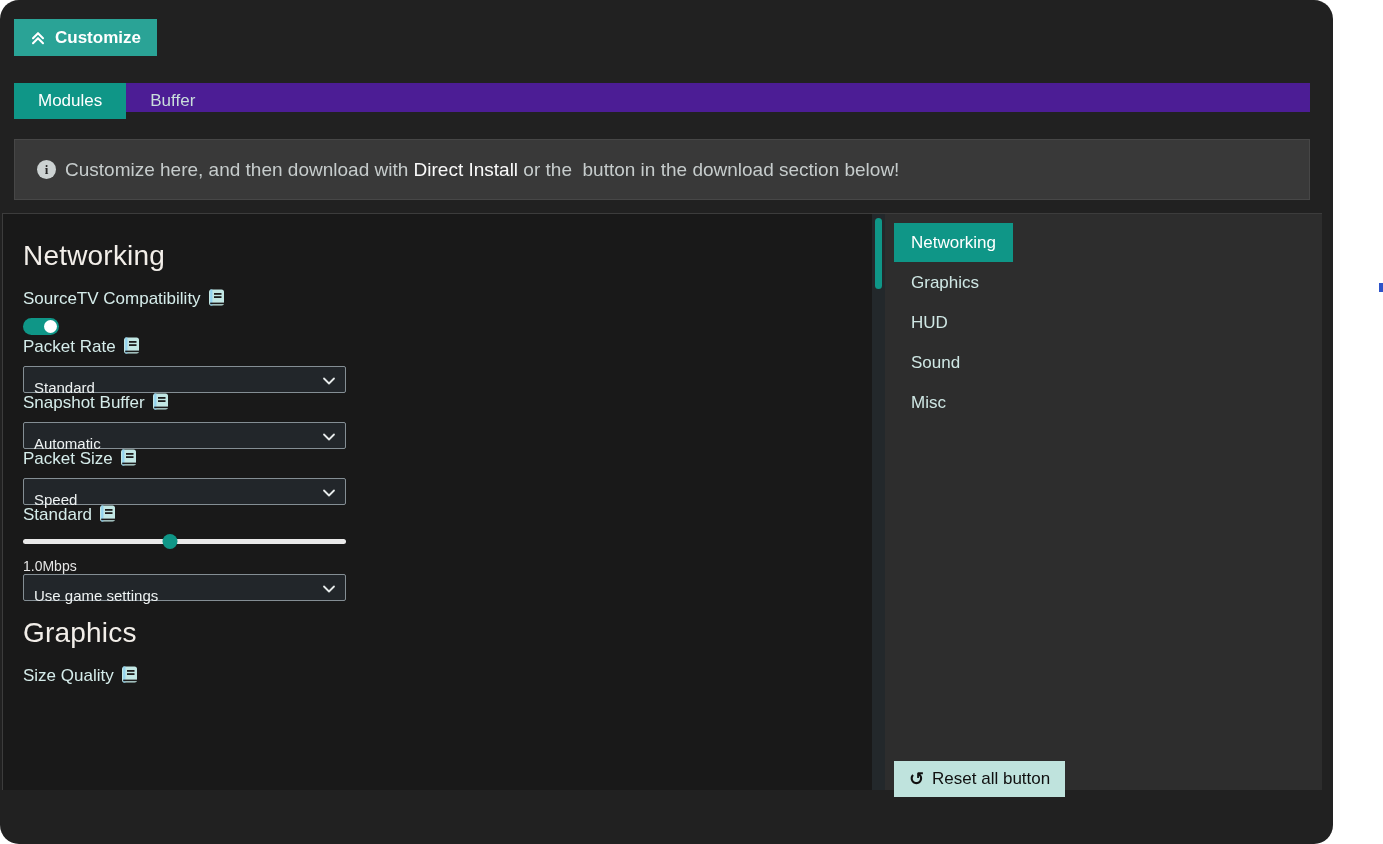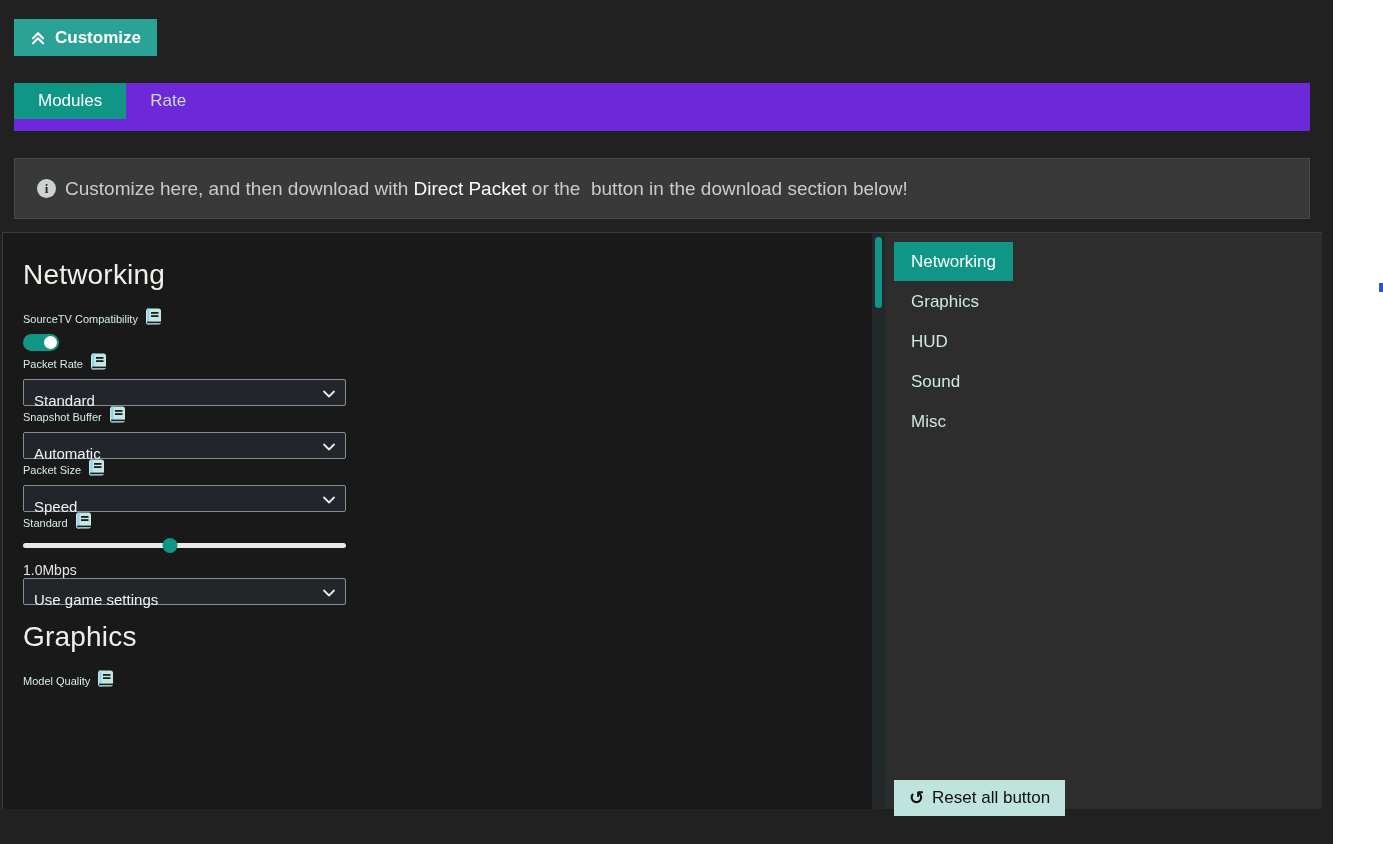--- a/index.html
+++ b/index.html
@@ -5,30 +5,30 @@
   :root{
     --accent:#0f9687;
     --accent-btn:#2aa396;
     --reset-bg:#bfe3dd;
     --link:#5f9e96;
     --track:#e9e9e9;
   }
   *{box-sizing:border-box;margin:0;padding:0;}
   html,body{width:1383px;height:844px;overflow:hidden;background:#ffffff;
     font-family:"Liberation Sans",sans-serif;}
-  .app{position:relative;width:1333px;height:844px;background:#212121;overflow:hidden;}
+  .app{position:relative;width:1333px;height:844px;background:#212121;overflow:hidden;border-radius:19px;}
 
   
   .customize-btn{display:inline-flex;align-items:center;gap:9px;margin:19px 0 0 14px;
     height:37px;padding:0 16px;background:var(--accent-btn);border:none;cursor:pointer;
     color:#fff;font-size:17px;font-weight:700;font-family:"Liberation Sans",sans-serif;}
   .customize-btn svg{display:block;}
 
   
-  .tabbar{display:flex;margin:27px 0 0 14px;width:1296px;height:48px;background:#6d28d9;}
+  .tabbar{display:flex;margin:27px 0 0 14px;width:1296px;height:29px;background:#4c1d95;}
   .tab{height:36px;padding:0 24px;border:none;background:transparent;cursor:pointer;
     color:#c9dedb;font-size:17px;font-family:"Liberation Sans",sans-serif;display:flex;align-items:center;}
   .tab.active{background:var(--accent);color:#fff;}
 
   
   .banner{display:flex;align-items:center;margin:27px 0 0 14px;width:1296px;height:61px;
     background:#393939;border:1px solid #474747;padding:0 22px;
     color:#c6cccc;font-size:19px;white-space:pre;}
   .banner .strong{color:#fafafa;}
   .info-icon{display:inline-flex;align-items:center;justify-content:center;flex:0 0 auto;
@@ -37,22 +37,22 @@
 
   
   .docs-line{margin:29px 0 0 14px;font-size:17px;color:#e9e9e9;}
   .docs-line a{color:var(--link);text-decoration:none;cursor:pointer;}
 
   
   .panel{display:flex;margin:13px 0 0 2px;width:1320px;height:577px;
     border-top:1px solid #3c3c3c;border-left:1px solid #3c3c3c;}
   .module-list{width:869px;background:#191919;padding:10px 0 0 20px;overflow:hidden;}
   .section-heading{font-size:28px;font-weight:400;color:#f2eee9;margin:16px 0 17px;letter-spacing:.2px;}
-  .module-label{display:flex;align-items:flex-end;gap:7px;margin:0 0 9px;
-    font-size:11px;color:#d5ecea;}
+  .module-label{display:flex;align-items:flex-start;gap:7px;margin:0 0 9px;
+    font-size:17px;color:#d5ecea;}
   .module-label .book{cursor:pointer;}
 
   
   .toggle{position:relative;width:36px;height:17px;border-radius:9px;background:var(--accent);
     margin:4px 0 2px;cursor:pointer;}
   .toggle .knob{position:absolute;top:2px;right:2px;width:13px;height:13px;border-radius:50%;background:#fff;}
 
   
   .select{position:relative;display:flex;align-items:center;width:323px;height:27px;
     background:#22262a;border:1px solid #848e94;border-radius:2px;padding:16px 30px 0 10px;
@@ -91,25 +91,25 @@
 
   <button class="customize-btn">
     <svg width="16" height="16" viewBox="0 0 16 16">
       <path d="M3 8.2 L8 3.2 L13 8.2 M3 13.2 L8 8.2 L13 13.2" fill="none" stroke="#ffffff" stroke-width="2.1" stroke-linecap="round" stroke-linejoin="round"></path>
     </svg>
     <span>Customize</span>
   </button>
 
   <div class="tabbar" id="tabbar">
       <button class="tab active">Modules</button>
-      <button class="tab">Rate</button>
+      <button class="tab">Buffer</button>
     </div>
 
   <div class="banner">
-    <span class="info-icon">i</span><span>Customize here, and then download with </span><span class="strong">Direct Packet</span><span> or the </span><span> button in the download section below!</span>
+    <span class="info-icon">i</span><span>Customize here, and then download with </span><span class="strong">Direct Install</span><span> or the </span><span> button in the download section below!</span>
   </div>
 
 
   <div class="panel">
     <div class="module-list" id="module-list">
         <h2 class="section-heading">Networking</h2>
         <div class="module-label">
           <span>SourceTV Compatibility</span>
           <svg class="book" width="17" height="17" viewBox="0 0 17 17">
     <rect x="1" y="0.5" width="15" height="16" rx="2.5" fill="#c2e7e4"></rect>
@@ -186,21 +186,21 @@
         </div>
         <div class="slider-value">1.0Mbps</div>
         <div class="select">
           <span>Use game settings</span>
           <svg width="14" height="12" viewBox="0 0 14 12">
     <path d="M2 3.5 L7 8.5 L12 3.5" fill="none" stroke="#e6eaea" stroke-width="1.8" stroke-linecap="round" stroke-linejoin="round"></path>
   </svg>
         </div>
         <h2 class="section-heading">Graphics</h2>
         <div class="module-label">
-          <span>Model Quality</span>
+          <span>Size Quality</span>
           <svg class="book" width="17" height="17" viewBox="0 0 17 17">
     <rect x="1" y="0.5" width="15" height="16" rx="2.5" fill="#c2e7e4"></rect>
     <rect x="2.2" y="0.5" width="2.2" height="16" fill="#93d3ef"></rect>
     <rect x="6" y="4" width="7.5" height="1.8" fill="#1d1d1d"></rect>
     <rect x="6" y="7.2" width="7.5" height="1.8" fill="#1d1d1d"></rect>
     <rect x="2.2" y="13.6" width="13.8" height="1.6" fill="#1d1d1d"></rect>
   </svg>
         </div>
       </div>
     <div class="scrollbar">

